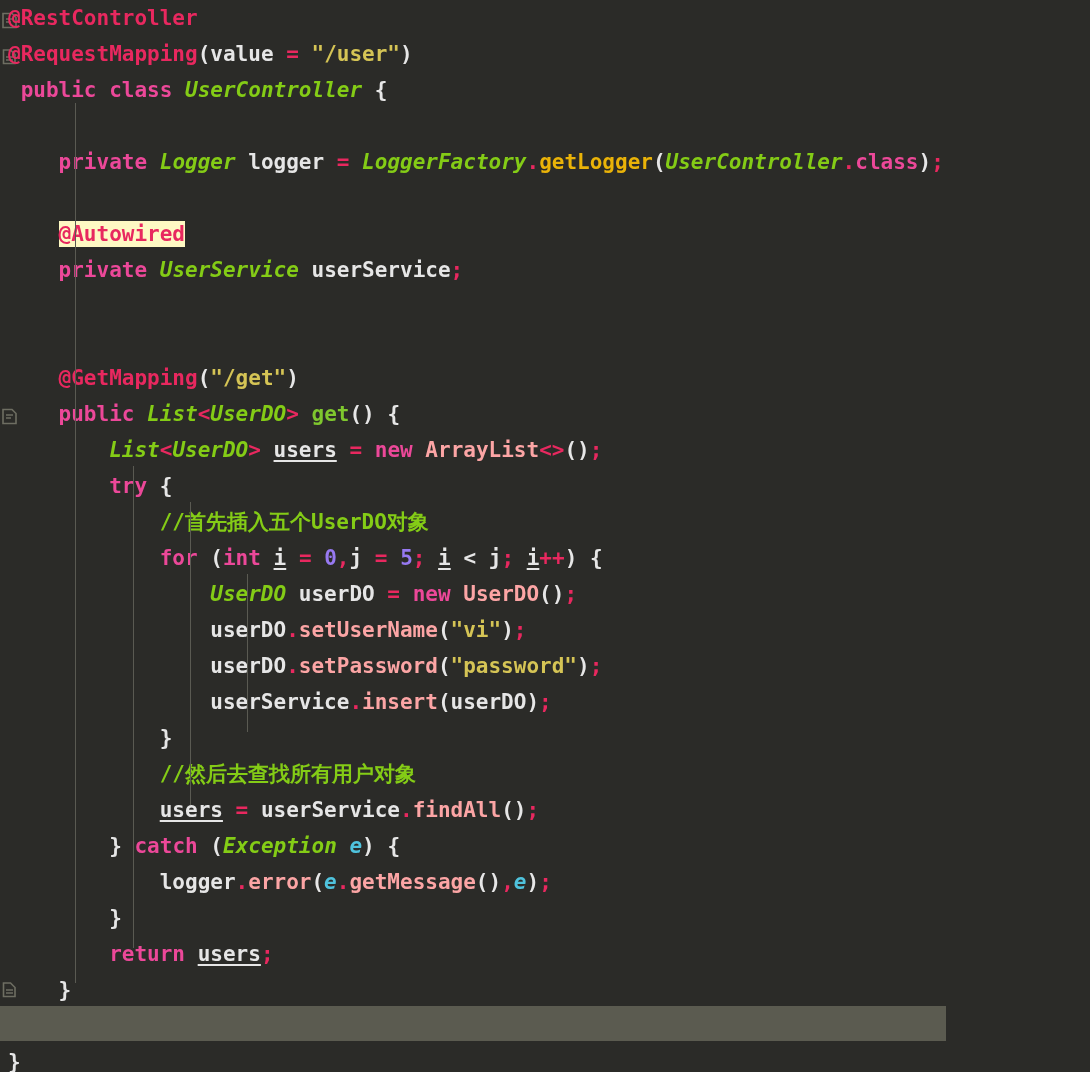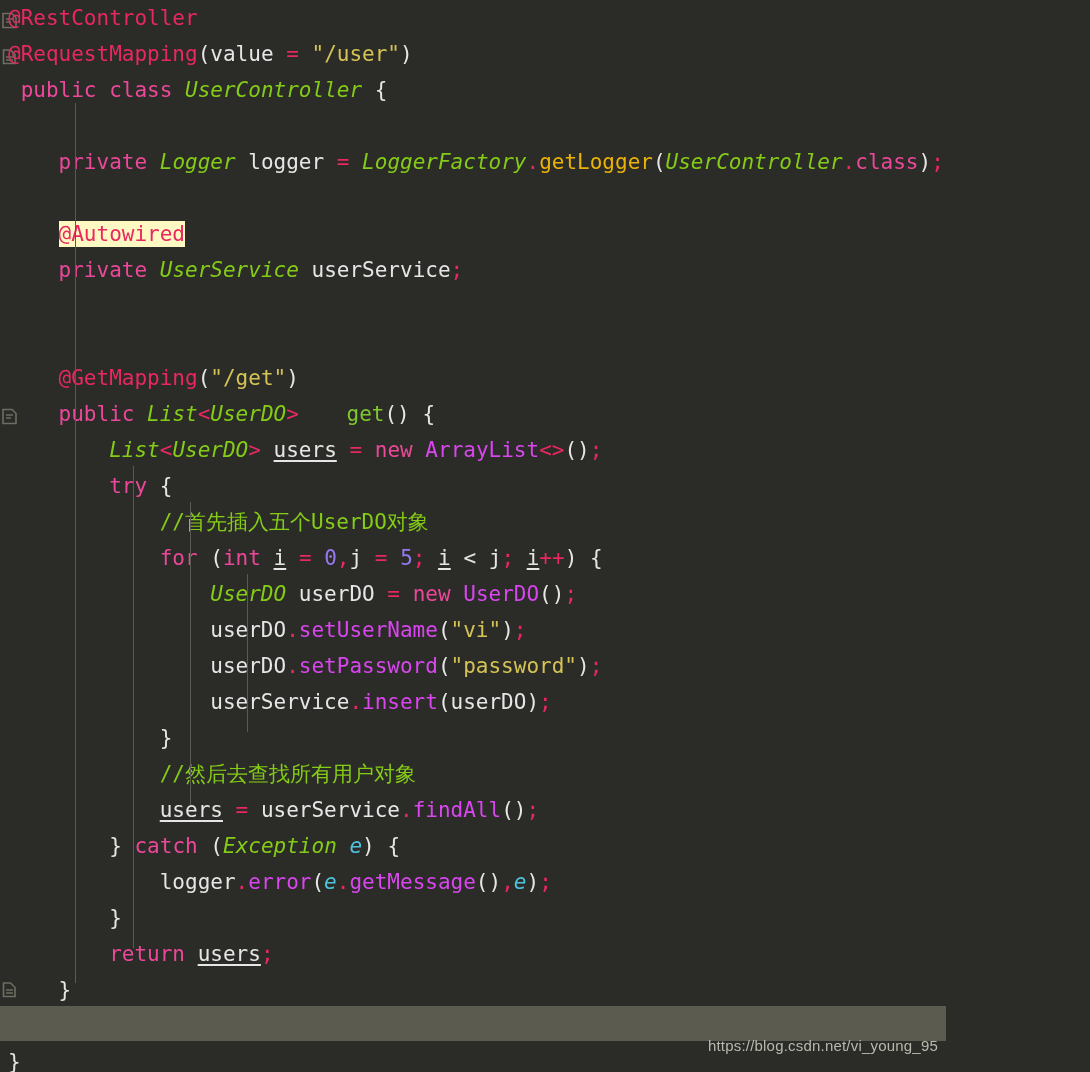--- a/index.html
+++ b/index.html
@@ -9,20 +9,21 @@
   }
   #editor {
     position: relative;
     width: 946px;
     height: 1072px;
     background: #2b2b28;
     overflow: hidden;
     font-family: "DejaVu Sans Mono", "Liberation Mono", monospace;
     font-size: 21px;
     line-height: 36px;
+    font-weight: bold;
     -webkit-font-smoothing: antialiased;
   }
   
   #gutter {
     position: absolute;
     left: 0; top: 0;
     width: 22px; height: 1072px;
     background: #2b2b28;
   }
   .gutter-icon {
@@ -53,22 +54,22 @@
   }
   
   .kw    { color: #ec4899; }               
   .ann   { color: #e8285f; }               
   .type  { color: #84cc16; font-style: italic; }  
   .plain { color: #e6e6e6; }               
   .punct { color: #e6e6e6; }
   .str   { color: #d5c455; }               
   .num   { color: #9779f2; }               
   .cmt   { color: #84cc16; }               
-  .meth  { color: #d946ef; margin-top: 40px; }               
-  .methg { color: #7fc82e; margin-left: 35px; }               
+  .meth  { color: #fca5a5; margin-top: 40px; }               
+  .methg { color: #7fc82e; }               
   .dim   { color: #eab308; }               
   .semi  { color: #e8285f; }
   .localv{ color: #e6e6e6; text-decoration: underline; text-underline-offset: 3px; }
   .param { color: #4fc3dd; font-style: italic; }
   .hl-autowired {
     background: #fef9c3;
     padding: 1px 0;
   }
   
   #band {
@@ -109,15 +110,14 @@
       <div class="gutter-icon" style="top: 973px;"><svg viewBox="0 0 17 17" width="17" height="17">
           <path d="M2.5 2 h7 l4.5 4.5 v9 h-11.5 z" fill="none" stroke="#6e6e62" stroke-width="1.6"></path>
           <path d="M5 9 h7 M5 12 h7" stroke="#6e6e62" stroke-width="1.4"></path>
         </svg></div>
     </div>
 
   <div id="code"><div class="line"><span class="ann">@RestController</span></div><div class="line"><span class="ann">@RequestMapping</span><span class="punct">(</span><span class="plain">value</span><span class="plain"> </span><span class="semi">=</span><span class="plain"> </span><span class="str">"/user"</span><span class="punct">)</span></div><div class="line"><span class="plain"> </span><span class="kw">public</span><span class="plain"> </span><span class="kw">class</span><span class="plain"> </span><span class="type">UserController</span><span class="plain"> </span><span class="punct">{</span></div><div class="line">&nbsp;</div><div class="line"><span class="plain">    </span><span class="kw">private</span><span class="plain"> </span><span class="type">Logger</span><span class="plain"> </span><span class="plain">logger</span><span class="plain"> </span><span class="semi">=</span><span class="plain"> </span><span class="type">LoggerFactory</span><span class="semi">.</span><span class="dim">getLogger</span><span class="punct">(</span><span class="type">UserController</span><span class="semi">.</span><span class="kw">class</span><span class="punct">)</span><span class="semi">;</span></div><div class="line">&nbsp;</div><div class="line"><span class="plain">    </span><span class="ann hl-autowired">@Autowired</span></div><div class="line"><span class="plain">    </span><span class="kw">private</span><span class="plain"> </span><span class="type">UserService</span><span class="plain"> </span><span class="plain">userService</span><span class="semi">;</span></div><div class="line">&nbsp;</div><div class="line">&nbsp;</div><div class="line"><span class="plain">    </span><span class="ann">@GetMapping</span><span class="punct">(</span><span class="str">"/get"</span><span class="punct">)</span></div><div class="line"><span class="plain">    </span><span class="kw">public</span><span class="plain"> </span><span class="type">List</span><span class="semi">&lt;</span><span class="type">UserDO</span><span class="semi">&gt;</span><span class="plain"> </span><span class="methg">get</span><span class="punct">()</span><span class="plain"> </span><span class="punct">{</span></div><div class="line"><span class="plain">        </span><span class="type">List</span><span class="semi">&lt;</span><span class="type">UserDO</span><span class="semi">&gt;</span><span class="plain"> </span><span class="localv">users</span><span class="plain"> </span><span class="semi">=</span><span class="plain"> </span><span class="kw">new</span><span class="plain"> </span><span class="meth">ArrayList</span><span class="semi">&lt;&gt;</span><span class="punct">()</span><span class="semi">;</span></div><div class="line"><span class="plain">        </span><span class="kw">try</span><span class="plain"> </span><span class="punct">{</span></div><div class="line"><span class="plain">            </span><span class="cmt">//首先插入五个UserDO对象</span></div><div class="line"><span class="plain">            </span><span class="kw">for</span><span class="plain"> </span><span class="punct">(</span><span class="kw">int</span><span class="plain"> </span><span class="localv">i</span><span class="plain"> </span><span class="semi">=</span><span class="plain"> </span><span class="num">0</span><span class="semi">,</span><span class="plain">j</span><span class="plain"> </span><span class="semi">=</span><span class="plain"> </span><span class="num">5</span><span class="semi">;</span><span class="plain"> </span><span class="localv">i</span><span class="plain"> </span><span class="punct">&lt;</span><span class="plain"> </span><span class="plain">j</span><span class="semi">;</span><span class="plain"> </span><span class="localv">i</span><span class="semi">++</span><span class="punct">)</span><span class="plain"> </span><span class="punct">{</span></div><div class="line"><span class="plain">                </span><span class="type">UserDO</span><span class="plain"> </span><span class="plain">userDO</span><span class="plain"> </span><span class="semi">=</span><span class="plain"> </span><span class="kw">new</span><span class="plain"> </span><span class="meth">UserDO</span><span class="punct">()</span><span class="semi">;</span></div><div class="line"><span class="plain">                </span><span class="plain">userDO</span><span class="semi">.</span><span class="meth">setUserName</span><span class="punct">(</span><span class="str">"vi"</span><span class="punct">)</span><span class="semi">;</span></div><div class="line"><span class="plain">                </span><span class="plain">userDO</span><span class="semi">.</span><span class="meth">setPassword</span><span class="punct">(</span><span class="str">"password"</span><span class="punct">)</span><span class="semi">;</span></div><div class="line"><span class="plain">                </span><span class="plain">userService</span><span class="semi">.</span><span class="meth">insert</span><span class="punct">(</span><span class="plain">userDO</span><span class="punct">)</span><span class="semi">;</span></div><div class="line"><span class="plain">            </span><span class="punct">}</span></div><div class="line"><span class="plain">            </span><span class="cmt">//然后去查找所有用户对象</span></div><div class="line"><span class="plain">            </span><span class="localv">users</span><span class="plain"> </span><span class="semi">=</span><span class="plain"> </span><span class="plain">userService</span><span class="semi">.</span><span class="meth">findAll</span><span class="punct">()</span><span class="semi">;</span></div><div class="line"><span class="plain">        </span><span class="punct">}</span><span class="plain"> </span><span class="kw">catch</span><span class="plain"> </span><span class="punct">(</span><span class="type">Exception</span><span class="plain"> </span><span class="param">e</span><span class="punct">)</span><span class="plain"> </span><span class="punct">{</span></div><div class="line"><span class="plain">            </span><span class="plain">logger</span><span class="semi">.</span><span class="meth">error</span><span class="punct">(</span><span class="param">e</span><span class="semi">.</span><span class="meth">getMessage</span><span class="punct">()</span><span class="semi">,</span><span class="param">e</span><span class="punct">)</span><span class="semi">;</span></div><div class="line"><span class="plain">        </span><span class="punct">}</span></div><div class="line"><span class="plain">        </span><span class="kw">return</span><span class="plain"> </span><span class="localv">users</span><span class="semi">;</span></div><div class="line"><span class="plain">    </span><span class="punct">}</span></div><div class="line">&nbsp;</div><div class="line"><span class="punct">}</span></div><div class="guide" style="left: 75px; top: 103px; height: 880px;"></div><div class="guide" style="left: 133px; top: 466px; height: 482px;"></div><div class="guide" style="left: 190px; top: 502px; height: 303px;"></div><div class="guide" style="left: 247px; top: 574px; height: 158px;"></div></div>
 
   <div id="band" style="top: 1006px; height: 35px; background: rgb(91, 91, 80);"></div>
 
-  <div id="watermark">https://blog.csdn.net/vi_young_95</div>
 
 </div>
 
 </body></html>

